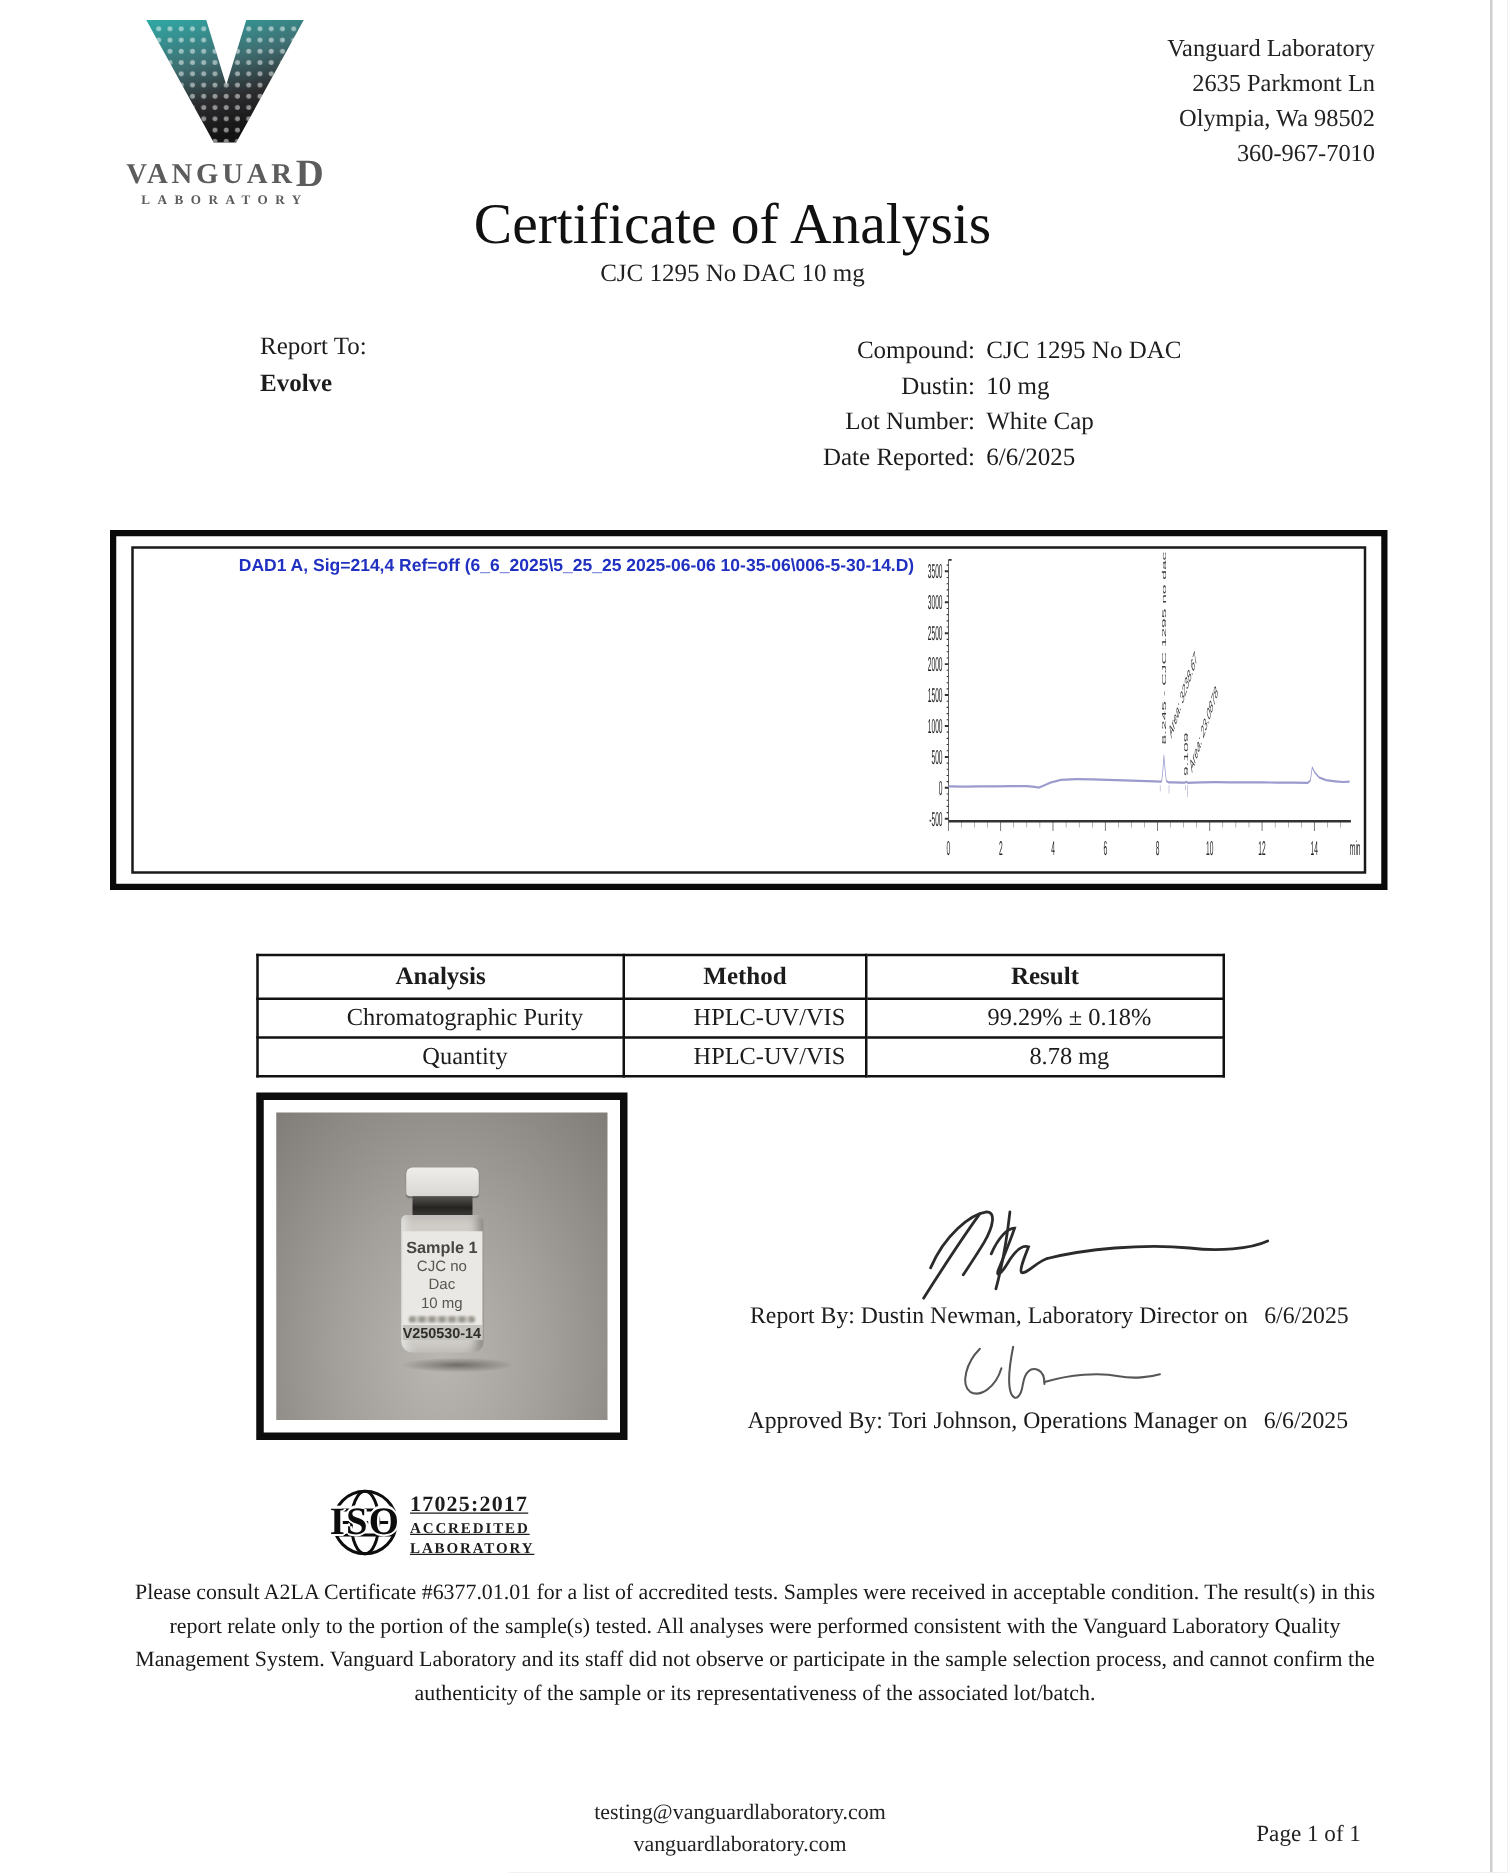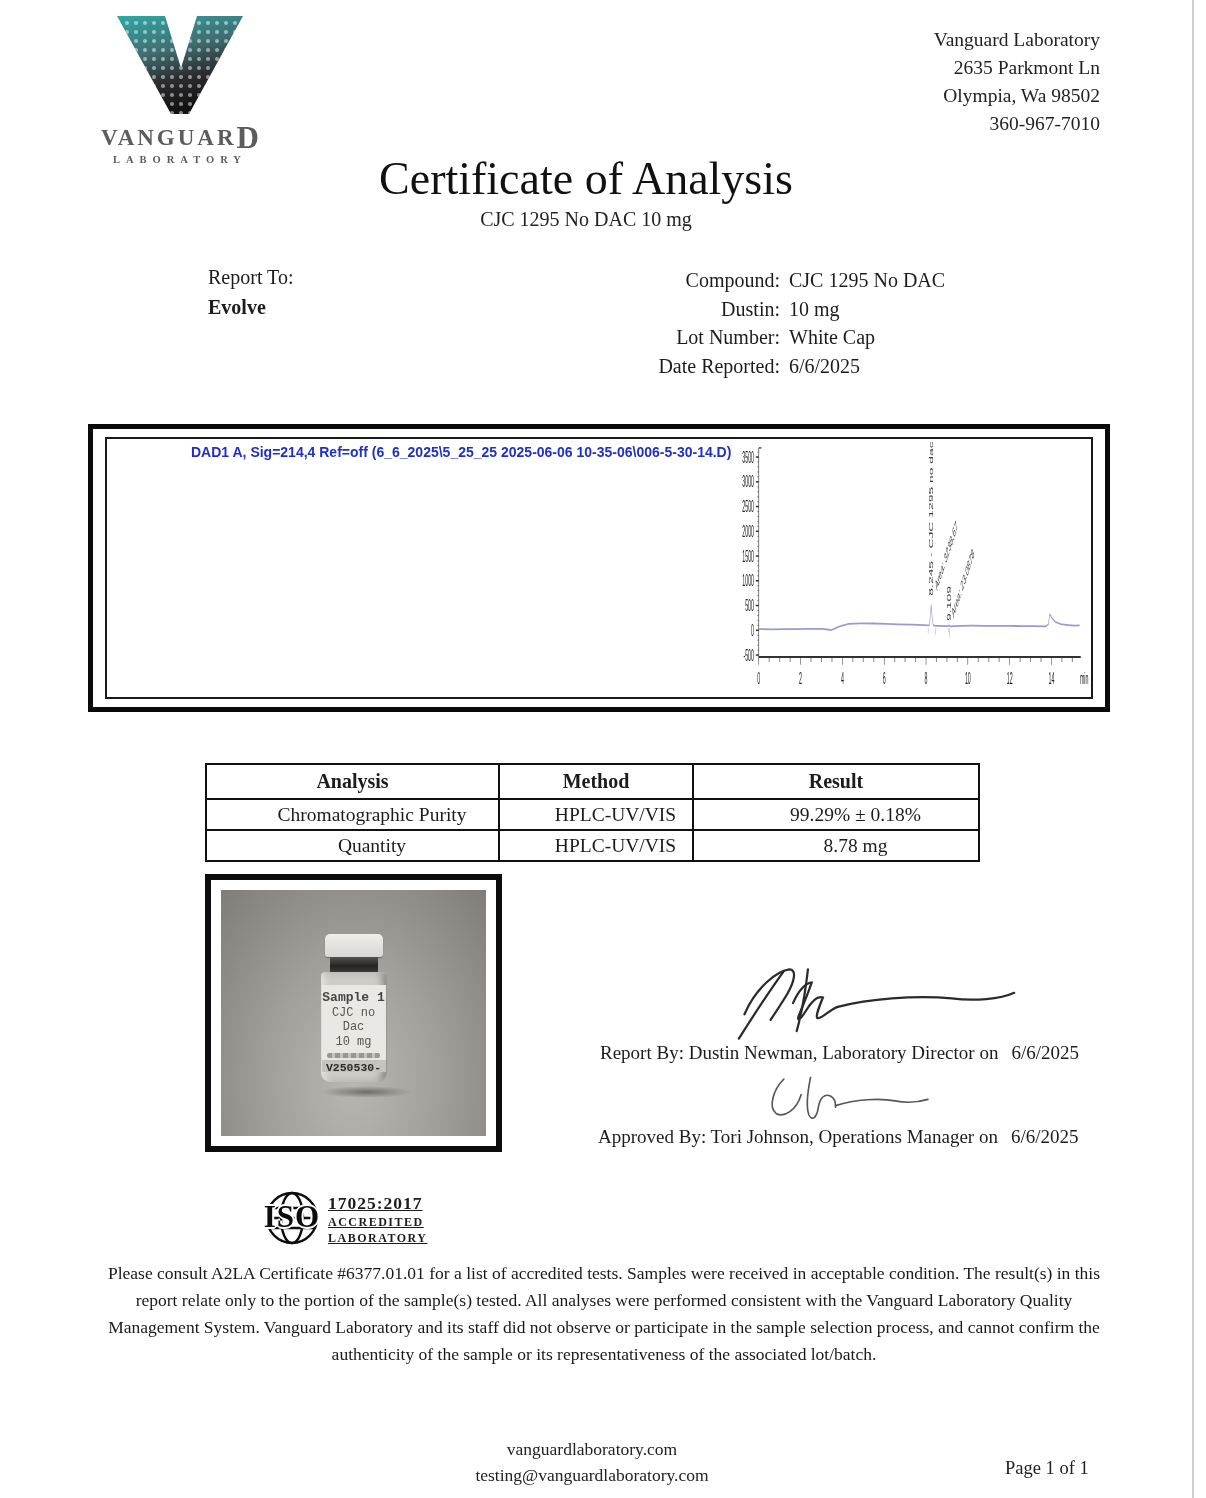--- a/index.html
+++ b/index.html
@@ -50,21 +50,21 @@
          background:radial-gradient(ellipse at 50% 78%, #bab7b2 0%, #a3a09c 45%, #8e8b87 78%, #807d79 100%);
          overflow:hidden;}
   .vial{position:absolute;left:50%;top:44px;transform:translateX(-50%);width:68px;}
   .vial-cap{width:58px;height:23px;margin:0 auto;background:linear-gradient(180deg,#efeeea,#d9d7d3);
             border-radius:5px 5px 3px 3px;box-shadow:0 1px 1px rgba(0,0,0,.35);}
   .vial-crimp{width:48px;height:15px;margin:0 auto;background:linear-gradient(180deg,#55524f,#262422 60%,#3a3835);}
   .vial-body{position:relative;width:66px;height:110px;margin:0 auto;background:#cfccc7;
              border-radius:4px 4px 9px 9px;
              box-shadow:inset 4px 0 6px rgba(255,255,255,.45), inset -5px 0 7px rgba(60,58,55,.45);}
   .vial-label{position:absolute;left:1px;right:1px;top:13px;height:87px;background:#eae8e4;
-              font-family:Liberation Mono, monospace;text-align:center;overflow:hidden;}
+              font-family:Liberation Sans, sans-serif;text-align:center;overflow:hidden;}
   .vl-0{font-weight:bold;font-size:13px;color:#464642;margin-top:5px;}
   .vl-1{font-size:12px;color:#56564f;margin-top:1px;}
   .vl-2{font-size:12px;color:#56564f;margin-top:1px;}
   .vl-micro{height:5px;width:82%;margin:4px auto 2px auto;border-radius:2px;
             background:repeating-linear-gradient(90deg,#9a978f 0 5px,#c6c3bc 5px 8px);filter:blur(.7px);}
   .vl-3{font-weight:bold;font-size:11.5px;color:#2e2e28;background:rgba(130,127,120,.35);padding:1px 0;}
   .vial-shadow{width:92px;height:12px;margin:4px auto 0 auto;border-radius:50%;
                background:radial-gradient(ellipse, rgba(40,38,35,.5) 0%, rgba(40,38,35,0) 70%);}
 
   
@@ -346,19 +346,19 @@
     <div class="iso-col">
       <div class="iso-l1">17025:2017</div>
       <div class="iso-l2">ACCREDITED</div>
       <div class="iso-l3">LABORATORY</div>
     </div>
   </div>
 
   <div class="abs disclaimer">Please consult A2LA Certificate #6377.01.01 for a list of accredited tests. Samples were received in acceptable condition. The result(s) in this report relate only to the portion of the sample(s) tested. All analyses were performed consistent with the Vanguard Laboratory Quality Management System. Vanguard Laboratory and its staff did not observe or participate in the sample selection process, and cannot confirm the authenticity of the sample or its representativeness of the associated lot/batch.</div>
 
   <div class="abs footer-center">
+    <div>testing@vanguardlaboratory.com</div>
     <div>vanguardlaboratory.com</div>
-    <div>testing@vanguardlaboratory.com</div>
   </div>
   <div class="abs page-num">Page 1 of 1</div>
 
   <div class="abs scan-line"></div>
 </div>
 
 </body></html>

